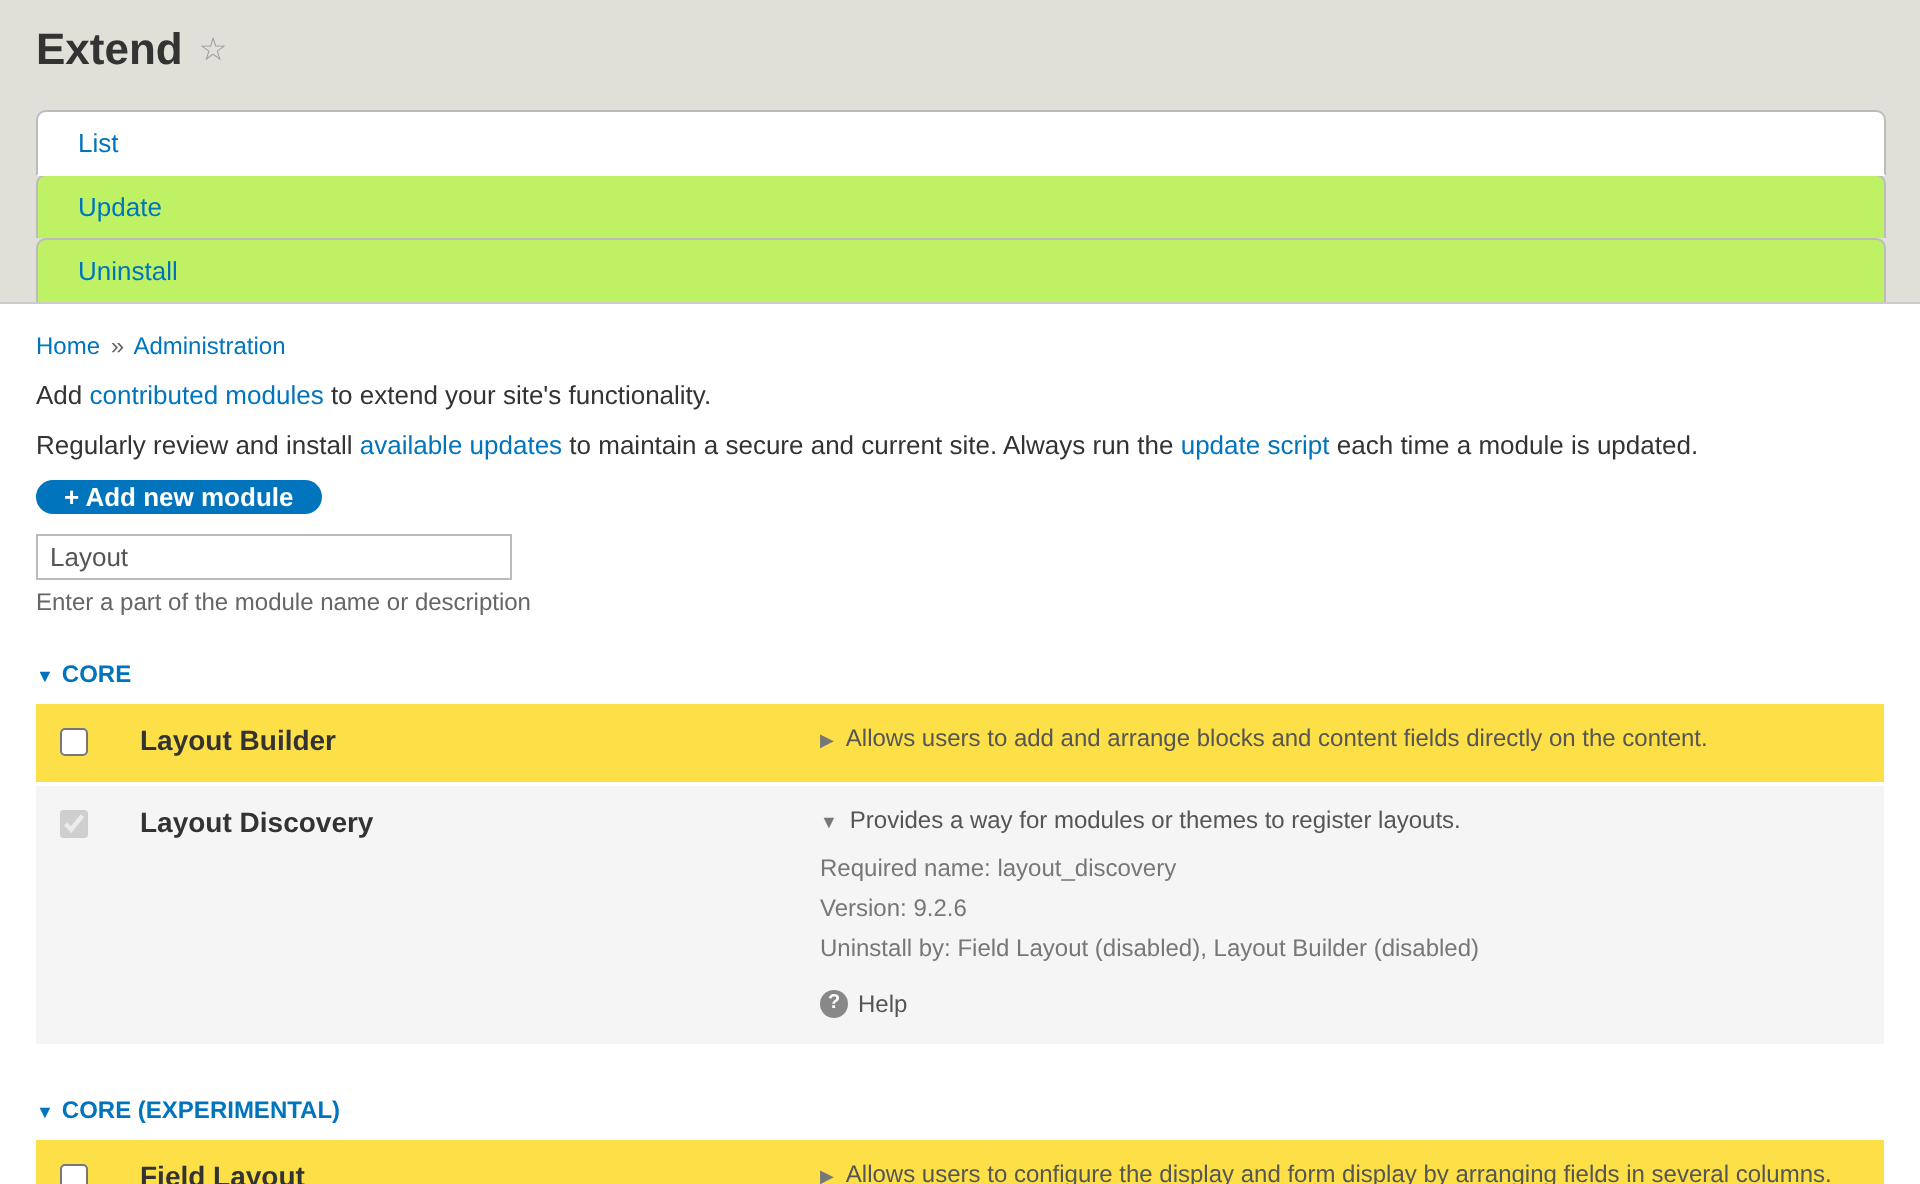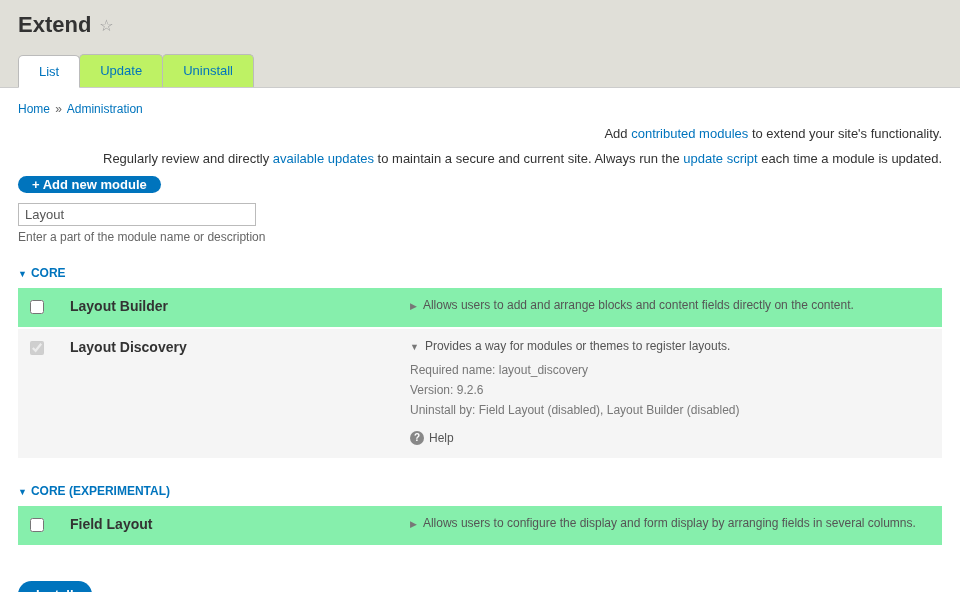--- a/index.html
+++ b/index.html
@@ -25,20 +25,21 @@
     font-weight: bold;
     color: #333;
   }
   .star-icon {
     color: #999;
     font-size: 16px;
     cursor: pointer;
   }
   .tabs {
     display: flex;
+    flex-direction: column;
   }
   .tab {
     padding: 8px 20px;
     border: 1px solid #bbb;
     border-bottom: none;
     background: #bef264;
     color: #0074bd;
     font-size: 13px;
     cursor: pointer;
     margin-right: -1px;
@@ -54,21 +55,21 @@
   }
   .content {
     padding: 14px 18px;
   }
   .breadcrumb {
     font-size: 12px;
     margin-bottom: 10px;
   }
   .breadcrumb a { color: #0074bd; text-decoration: none; }
   .breadcrumb .sep { color: #666; margin: 0 2px; }
-  .intro { font-size: 13px; margin-bottom: 10px; color: #333; text-align: right; }
+  .intro { font-size: 13px; margin-bottom: 10px; color: #333; }
   .intro a { color: #0074bd; text-decoration: none; }
   .btn-primary {
     display: inline-block;
     background: #0074bd;
     color: #fff;
     border: none;
     border-radius: 14px;
     padding: 1px 14px;
     font-size: 13px;
     font-weight: bold;
@@ -96,21 +97,21 @@
     margin-bottom: 8px;
     cursor: pointer;
   }
   .caret { font-size: 9px; margin-right: 4px; }
   .module-list { margin-bottom: 24px; }
   .module-row {
     display: flex;
     padding: 10px 12px;
     border-bottom: 2px solid #fff;
   }
-  .module-row.shaded { background: #86efac; }
+  .module-row.shaded { background: #fde047; }
   .module-row.expanded { background: #f5f5f5; align-items: flex-start; }
   .mod-check { width: 40px; padding-top: 2px; }
   .mod-check input { width: 14px; height: 14px; }
   .mod-name { width: 340px; font-weight: bold; font-size: 14px; color: #333; }
   .mod-desc { flex: 1; font-size: 12px; color: #555; }
   .desc-toggle { color: #777; font-size: 9px; margin-right: 6px; cursor: pointer; }
   .mod-details { margin-top: 8px; font-size: 12px; color: #777; line-height: 1.6; }
   .mod-details .row { margin-bottom: 1px; }
   .help-link { margin-top: 8px; display: flex; align-items: center; gap: 5px; color: #555; }
   .help-icon {
@@ -149,21 +150,21 @@
   <div class="breadcrumb">
     <a href="#">Home</a>
     <span class="sep">»</span>
     <a href="#">Administration</a>
   </div>
 
   <p class="intro">
     <span>Add </span><a href="#">contributed modules</a><span> to extend your site's functionality.</span>
   </p>
   <p class="intro">
-    <span>Regularly review and directly </span><a href="#">available updates</a><span> to maintain a secure and current site. Always run the </span><a href="#">update script</a><span> each time a module is updated.</span>
+    <span>Regularly review and install </span><a href="#">available updates</a><span> to maintain a secure and current site. Always run the </span><a href="#">update script</a><span> each time a module is updated.</span>
   </p>
 
   <button class="btn-primary">+ Add new module</button>
 
   <input type="text" class="filter-input" value="Layout" style="">
   <div class="filter-hint">Enter a part of the module name or description</div>
 
   
   <div class="group-header">
     <span class="caret">▼</span><span>CORE</span>

